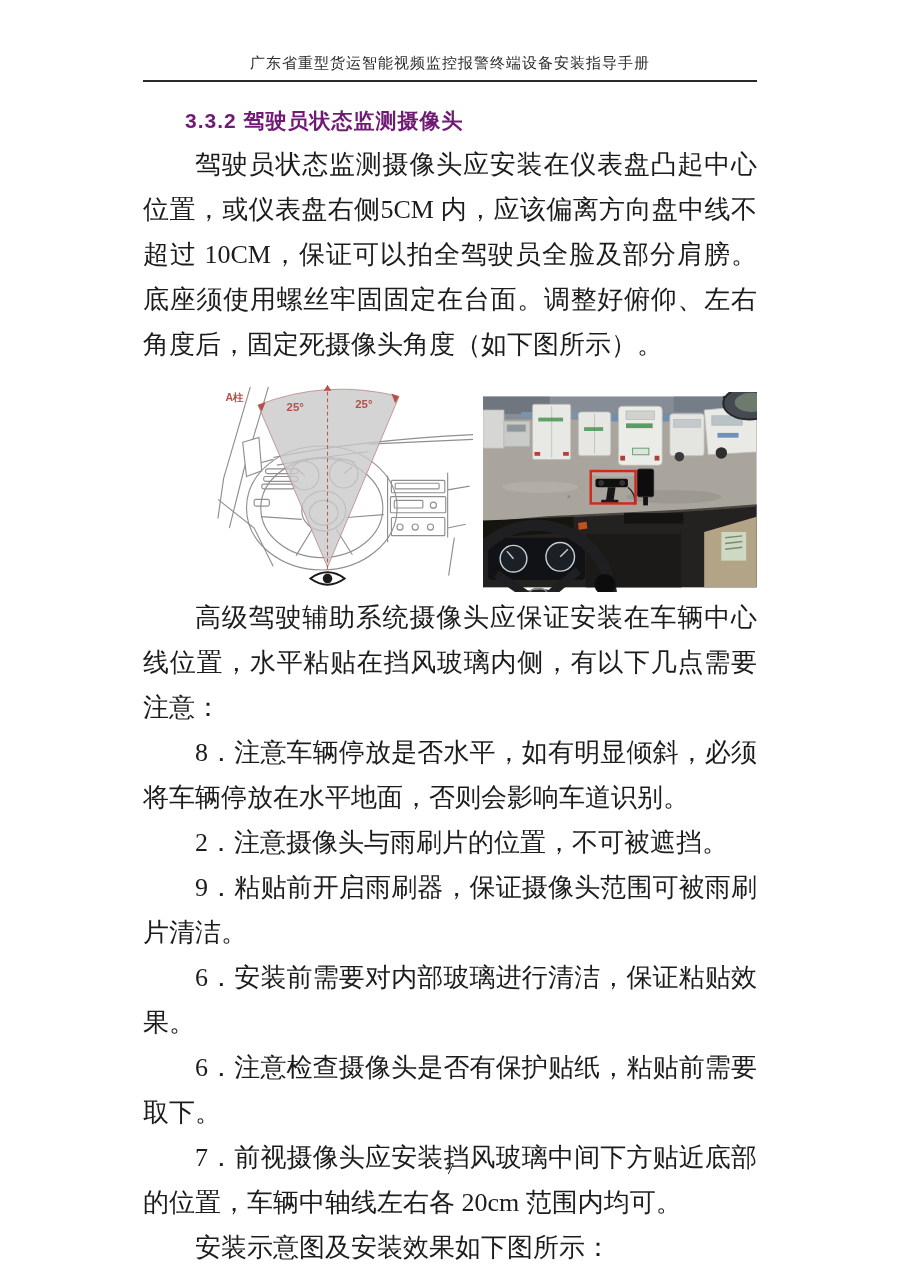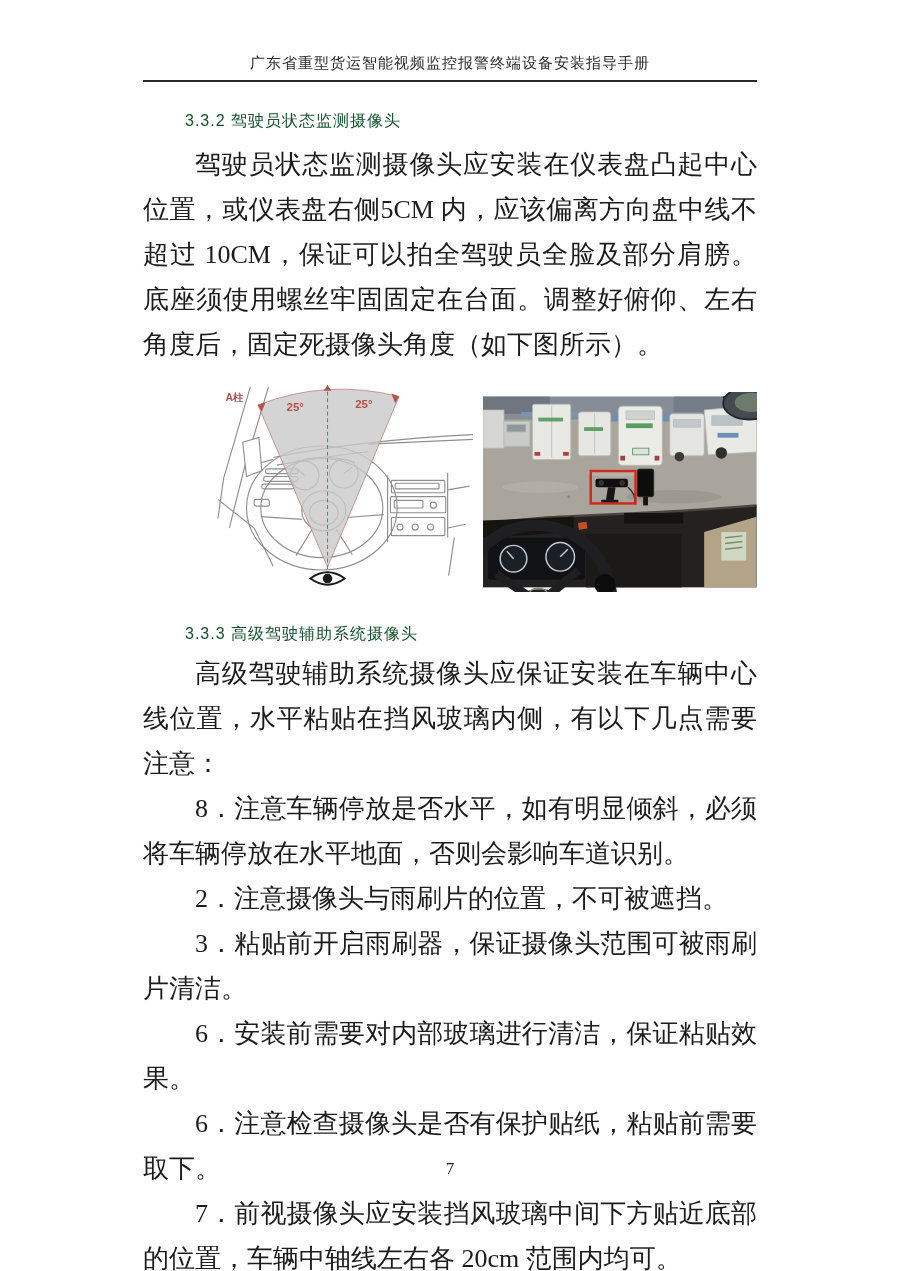--- a/index.html
+++ b/index.html
@@ -20,23 +20,23 @@
     font-size:15px;
     color:#2b2b2b;
     letter-spacing:1px;
   }
   .header-rule {
     margin-top:7px;
     border-bottom:2px solid #2a2a2a;
   }
   h2.sec-heading {
     font-family:"Liberation Sans","DejaVu Sans",sans-serif;
-    font-weight:normal;
-    font-size:16px;
-    color:#14532d;
+    font-weight:bold;
+    font-size:21px;
+    color:#701a75;
     margin:24px 0 2px 42px;
     line-height:30px;
     letter-spacing:1px;
   }
   p.body-par {
     font-size:26px;
     line-height:45px;
     text-align:justify;
     text-indent:2em;
     color:#1c1c1c;
@@ -219,27 +219,26 @@
         <polygon points="131,95 139,95 137,109 129,109" fill="#161616"></polygon>
         <rect x="124" y="108" width="18" height="4" rx="1" fill="#1a1a1a"></rect>
         <path d="M152,95 Q161,102 159,113" stroke="#222" stroke-width="1.4" fill="none"></path>
         <rect x="162" y="76" width="17" height="29" rx="2" fill="#0d0d0d" stroke="#2a2a2a"></rect>
         <rect x="168" y="105" width="5" height="9" fill="#111"></rect>
       </g>
       <rect x="113" y="78" width="47" height="34" fill="none" stroke="#cc2b1e" stroke-width="2.6"></rect>
     </svg>
   </div>
 
-  <h2 class="sec-heading">3.3.3 高级驾驶辅助系统摄像头</h2>
 
   <p class="body-par">高级驾驶辅助系统摄像头应保证安装在车辆中心线位置，水平粘贴在挡风玻璃内侧，有以下几点需要注意：</p>
 
   <p class="body-par">8．注意车辆停放是否水平，如有明显倾斜，必须将车辆停放在水平地面，否则会影响车道识别。</p>
   <p class="body-par">2．注意摄像头与雨刷片的位置，不可被遮挡。</p>
-  <p class="body-par">3．粘贴前开启雨刷器，保证摄像头范围可被雨刷片清洁。</p>
+  <p class="body-par">9．粘贴前开启雨刷器，保证摄像头范围可被雨刷片清洁。</p>
   <p class="body-par">6．安装前需要对内部玻璃进行清洁，保证粘贴效果。</p>
   <p class="body-par">6．注意检查摄像头是否有保护贴纸，粘贴前需要取下。</p>
   <p class="body-par">7．前视摄像头应安装挡风玻璃中间下方贴近底部的位置，车辆中轴线左右各 20cm 范围内均可。</p>
 
   <p class="body-par">安装示意图及安装效果如下图所示：</p>
 
   <div class="page-number">7</div>
 </div>
 
 </body></html>

